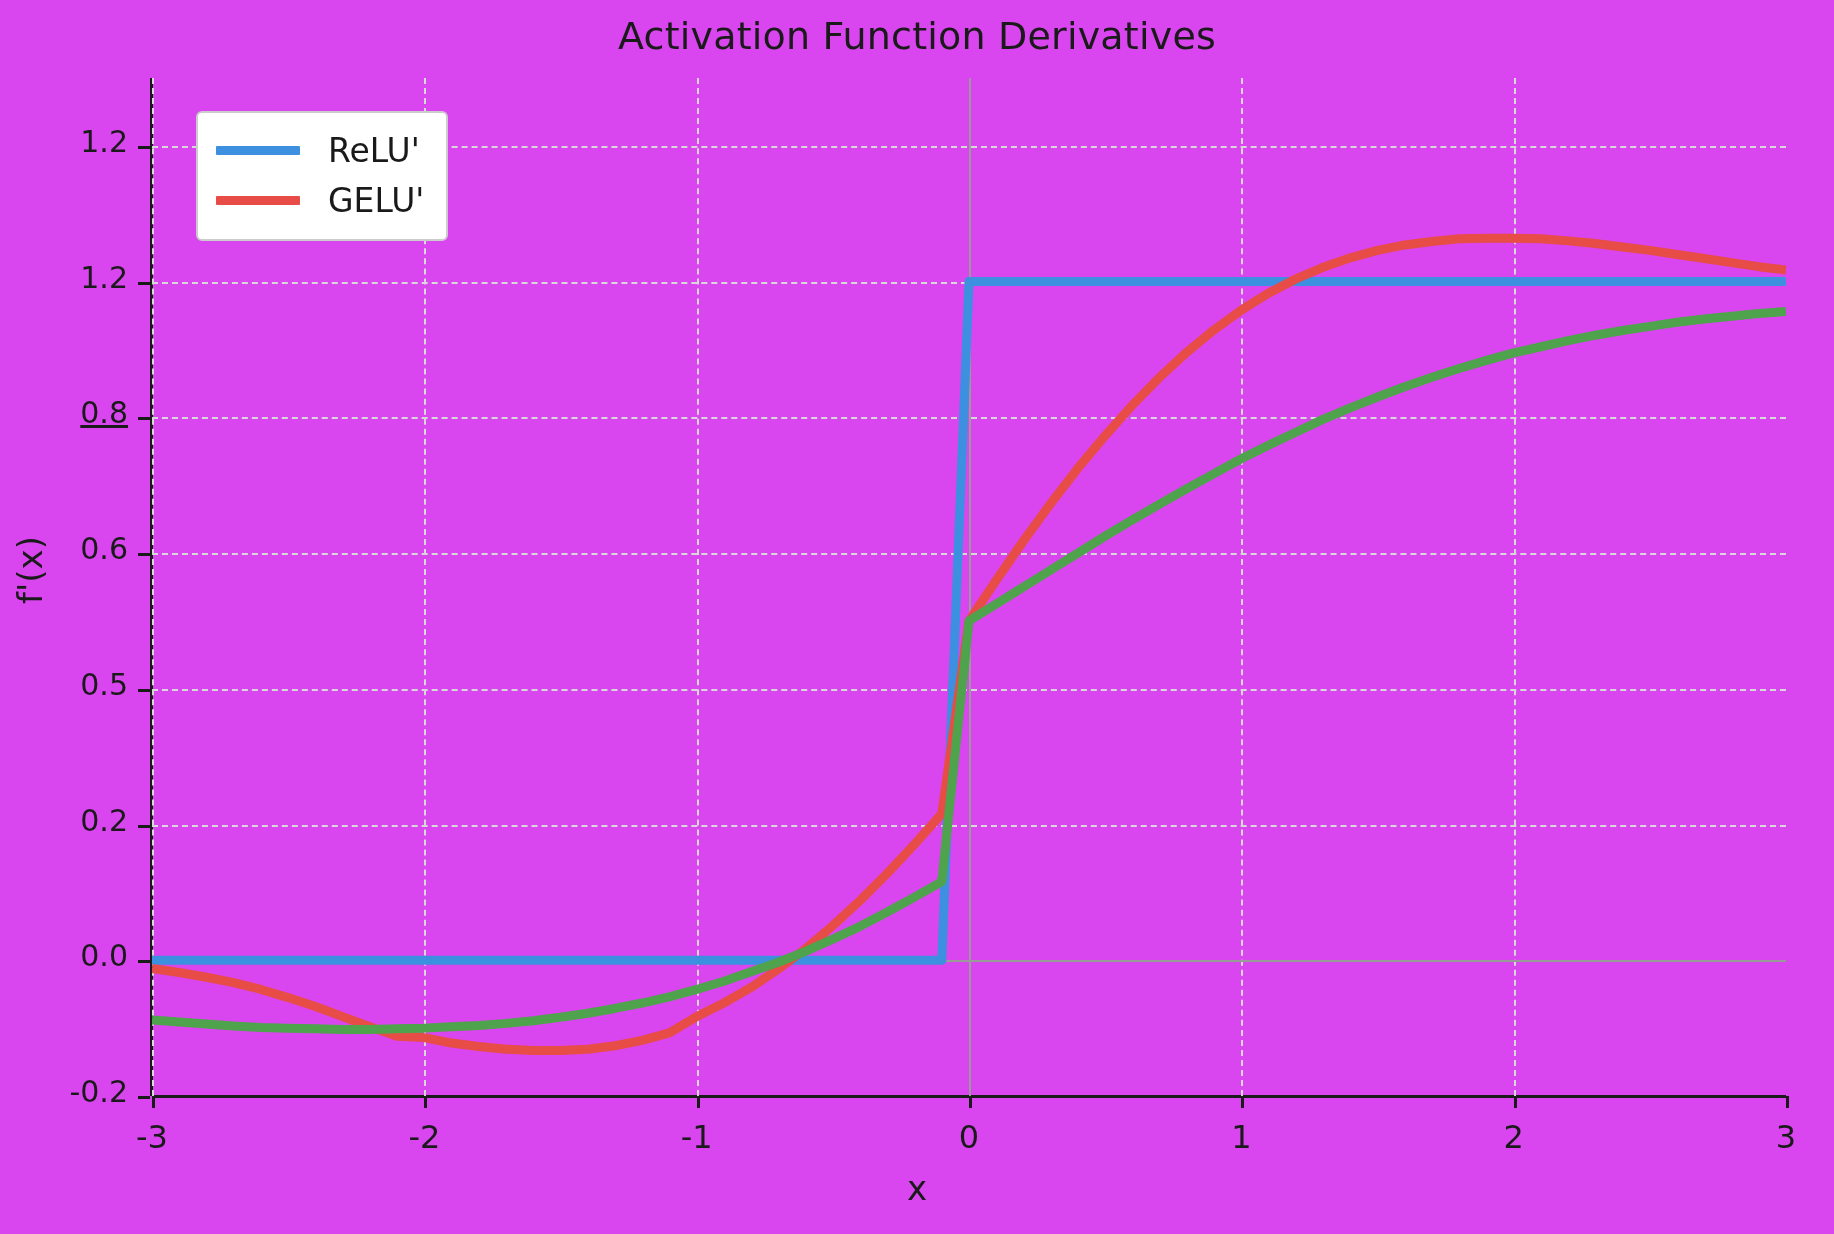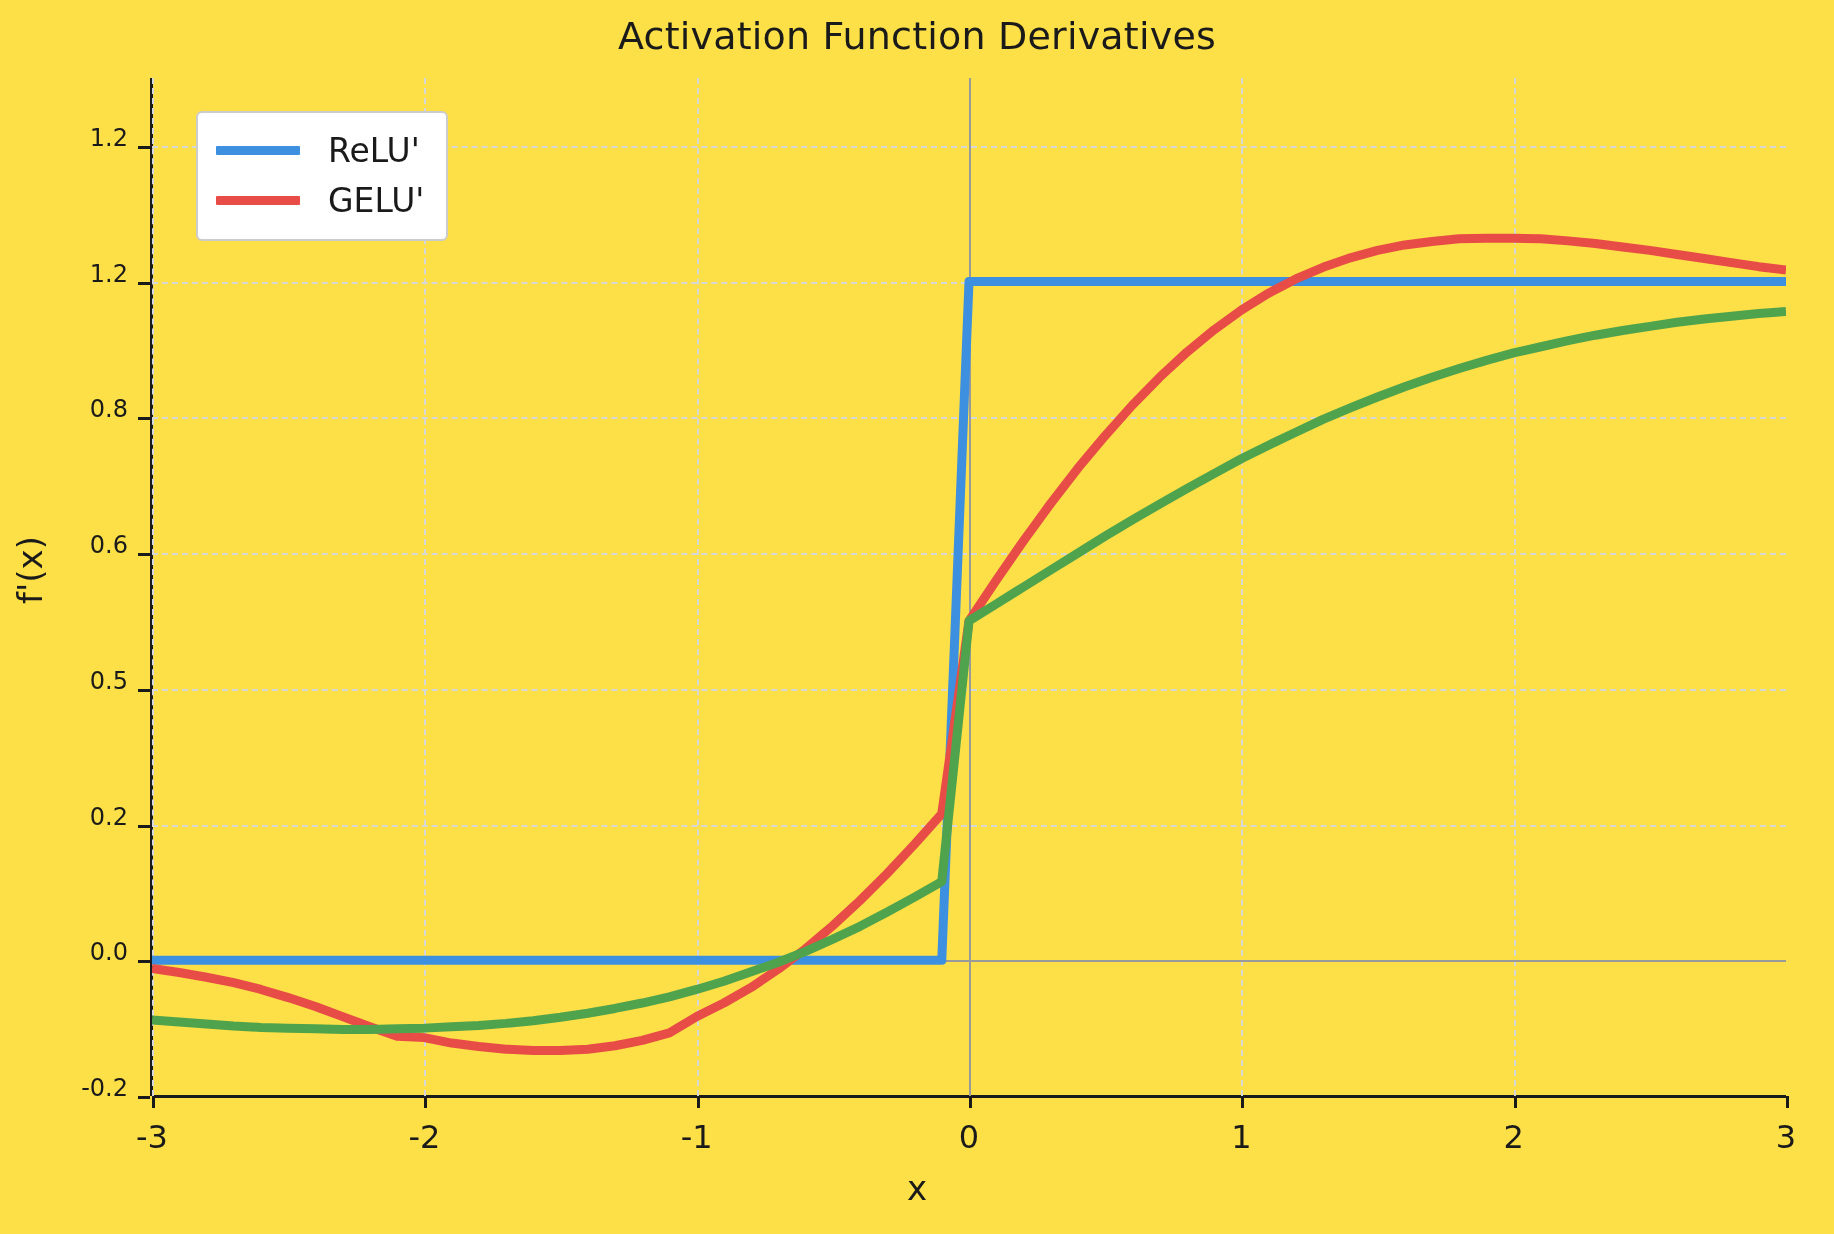--- a/index.html
+++ b/index.html
@@ -7,21 +7,21 @@
     padding: 0;
     background: #ffffff;
   }
   body {
     font-family: "DejaVu Sans", sans-serif;
   }
   #root {
     position: relative;
     width: 1834px;
     height: 1234px;
-    background: #fde047;
+    background: #d946ef;
     overflow: hidden;
   }
   
   #chart-title {
     position: absolute;
     left: 0;
     top: 14px;
     width: 1834px;
     text-align: center;
     font-size: 38px;
@@ -95,21 +95,21 @@
     position: absolute;
     width: 12px;
     height: 0;
     border-top: 3px solid #1a1a1a;
     left: 138px;
   }
   .ytick-label {
     position: absolute;
     right: 1834px;
     text-align: right;
-    font-size: 24px;
+    font-size: 30px;
     color: #1a1a1a;
     white-space: nowrap;
   }
   .xtick-mark {
     position: absolute;
     height: 12px;
     width: 0;
     border-left: 3px solid #1a1a1a;
     top: 1096px;
   }
@@ -197,21 +197,21 @@
       <div class="ytick-mark" style="top: 417.333px;"></div>
       <div class="ytick-mark" style="top: 281.6px;"></div>
       <div class="ytick-mark" style="top: 145.867px;"></div>
     </div>
   <div id="ytick-labels">
       <div class="ytick-label" style="right: 1706px; top: 1074px;">-0.2</div>
       <div class="ytick-label" style="right: 1706px; top: 938.267px; text-align: center;">0.0</div>
       <div class="ytick-label" style="right: 1706px; top: 802.533px;">0.2</div>
       <div class="ytick-label" style="right: 1706px; top: 666.8px;">0.5</div>
       <div class="ytick-label" style="right: 1706px; top: 531.067px; margin-left: 31px;">0.6</div>
-      <div class="ytick-label" style="right: 1706px; top: 395.333px;">0.8</div>
+      <div class="ytick-label" style="right: 1706px; top: 395.333px; text-decoration: underline;">0.8</div>
       <div class="ytick-label" style="right: 1706px; top: 259.6px;">1.2</div>
       <div class="ytick-label" style="right: 1706px; top: 123.867px;">1.2</div>
     </div>
   <div id="xtick-marks">
       <div class="xtick-mark" style="left: 152px;"></div>
       <div class="xtick-mark" style="left: 424.333px;"></div>
       <div class="xtick-mark" style="left: 696.667px;"></div>
       <div class="xtick-mark" style="left: 969px;"></div>
       <div class="xtick-mark" style="left: 1241.33px;"></div>
       <div class="xtick-mark" style="left: 1513.67px;"></div>

